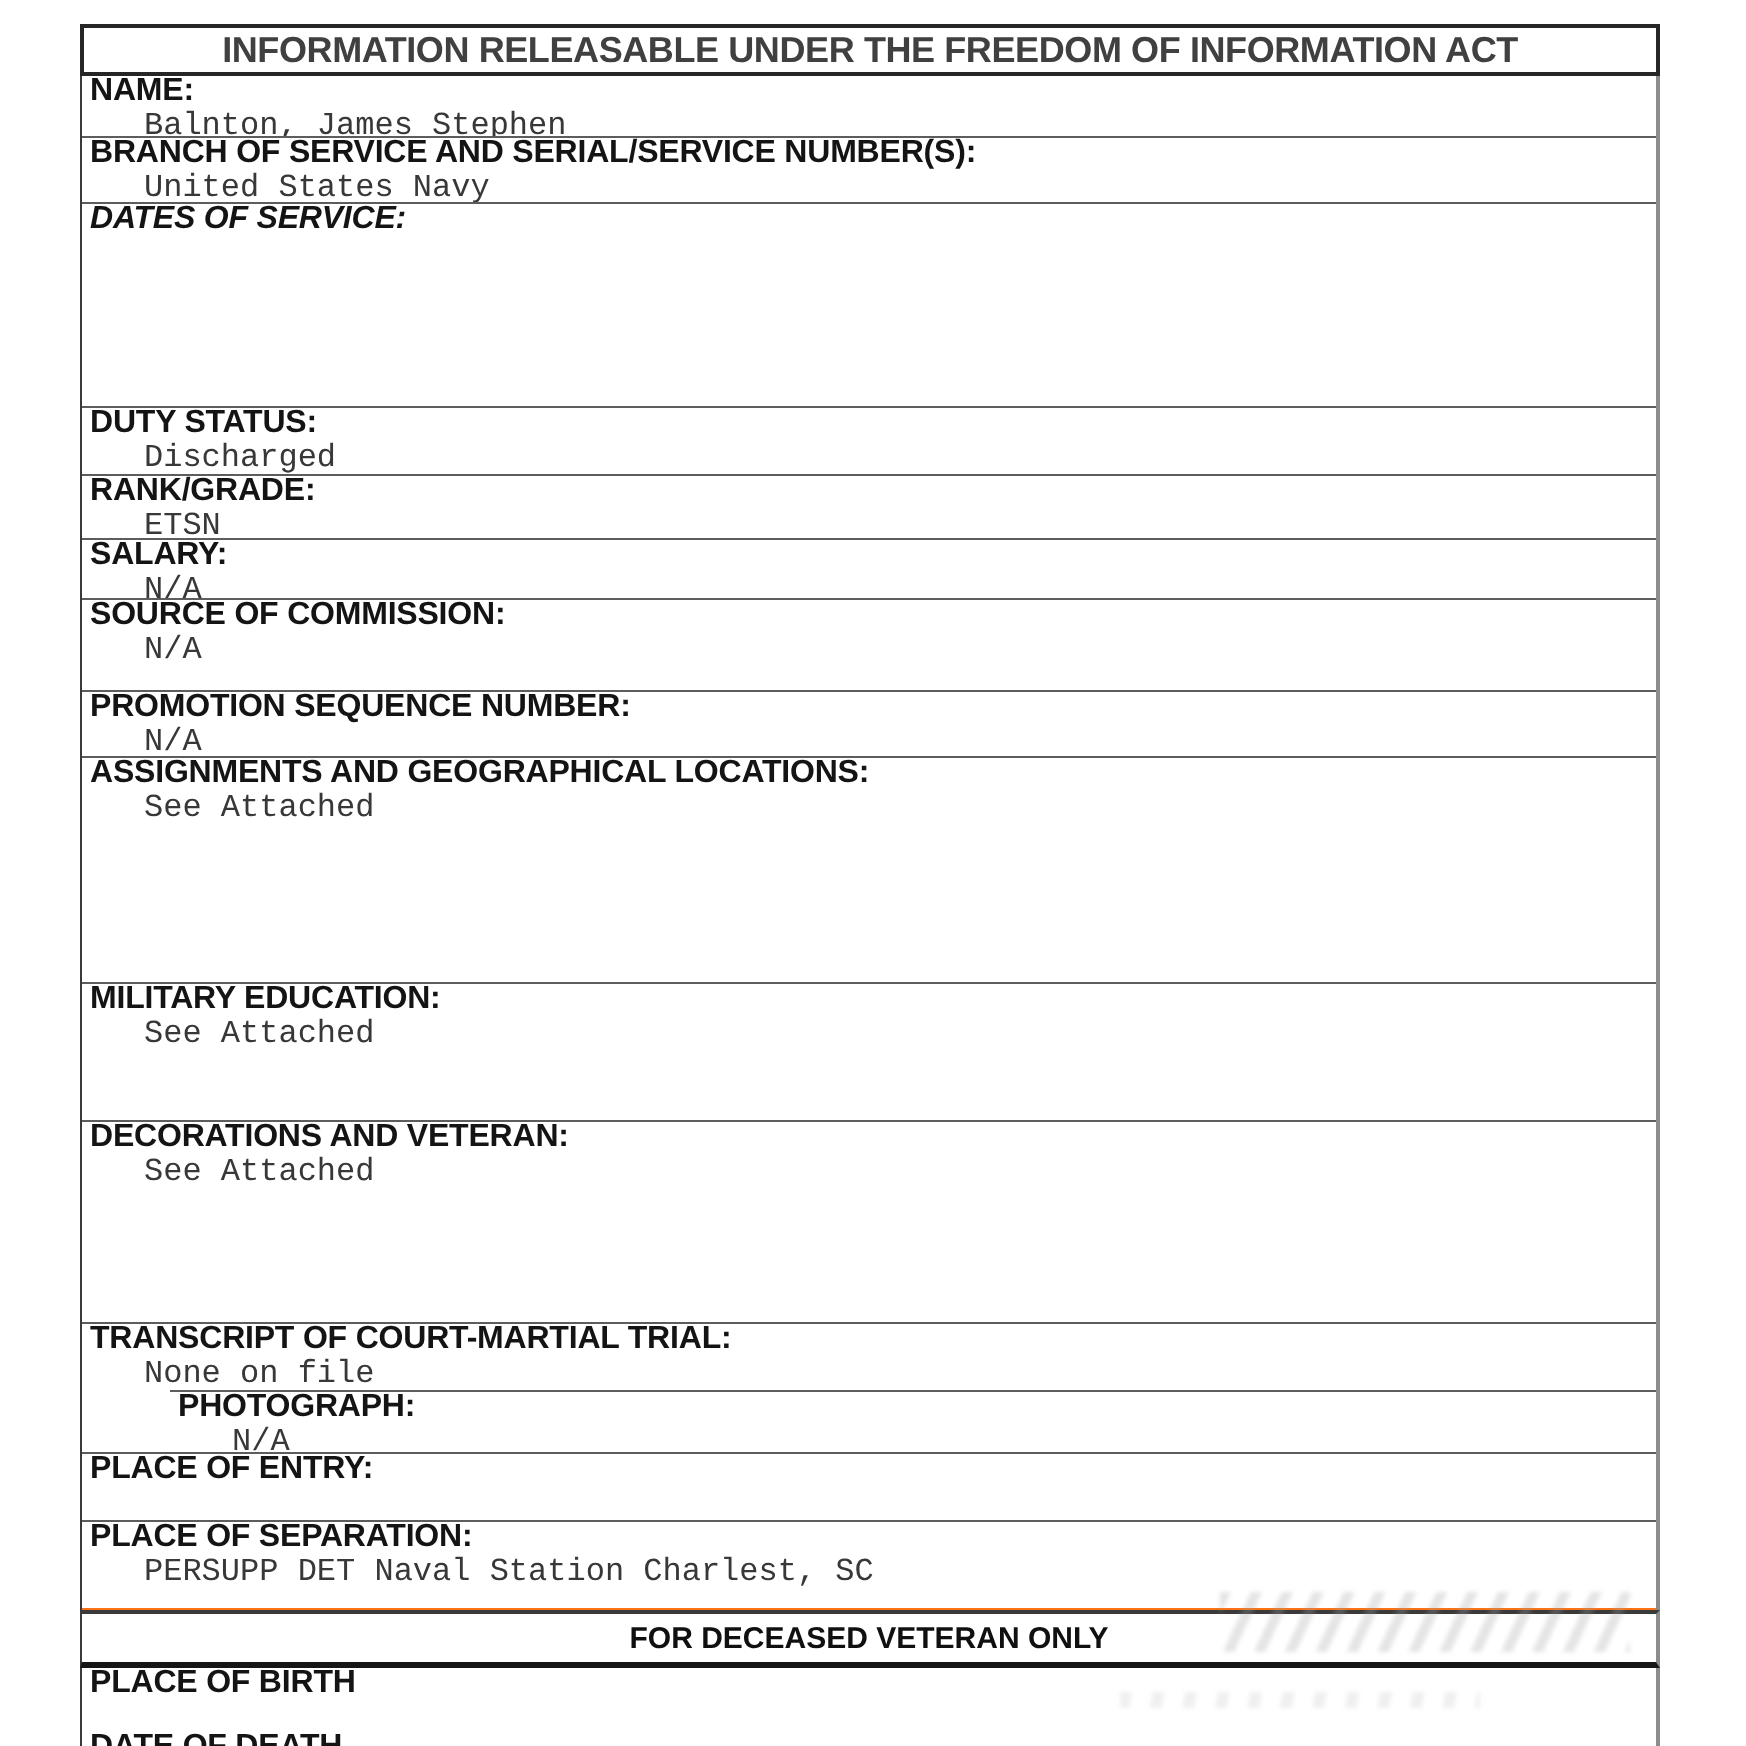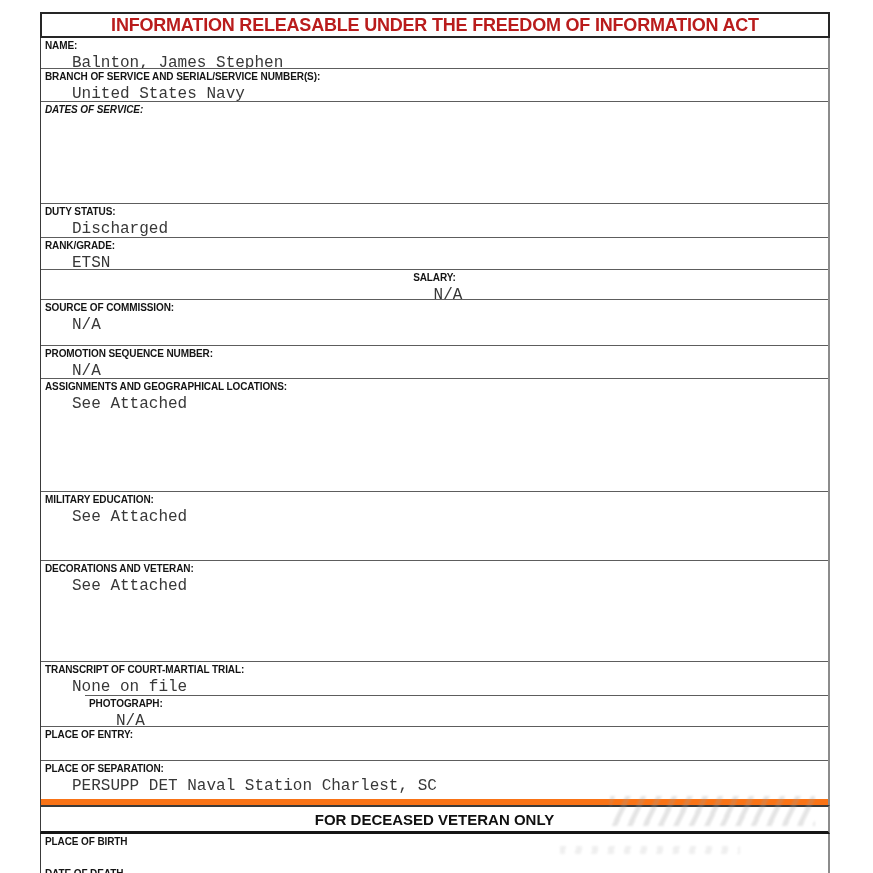--- a/index.html
+++ b/index.html
@@ -26,68 +26,68 @@
   .title-box {
     box-sizing: border-box;
     height: 26px;
     border: 2px solid #262626;
     display: flex;
     align-items: center;
     justify-content: center;
     font-weight: bold;
     font-size: 18px;
     letter-spacing: -0.2px;
-    color: #b91c1c;
+    color: #404040;
     white-space: nowrap;
     background: #fff;
   }
   #rows, #deceased-rows {
     border-left: 1px solid #3a3a3a;
     border-right: 2px solid #8c8c8c;
     box-sizing: border-box;
   }
   .row {
     box-sizing: border-box;
     border-top: 1px solid #5d5d5d;
     padding: 2px 4px 0 4px;
     overflow: hidden;
     background: #fff;
   }
   .row.first { border-top: none; }
   .flabel {
     font-weight: bold;
-    font-size: 10px;
+    font-size: 16px;
     letter-spacing: -0.1px;
     line-height: 12px;
     color: #141414;
   }
   .fvalue {
     font-family: "Liberation Mono", "DejaVu Sans Mono", monospace;
     font-size: 16px;
     line-height: 16px;
     color: #383838;
     margin: 3px 0 0 27px;
     white-space: pre;
   }
   
   .r0  { height: 30px; }
   .r1  { height: 33px; }
   .r2  { height: 102px; font-style: italic; }
   .r3  { height: 34px; }
   .r4  { height: 32px; }
-  .r5  { height: 30px; text-align: center; }
+  .r5  { height: 30px; }
   .r6  { height: 34px; }
   .r7  { height: 33px; margin-top: 12px; }
   .r8  { height: 113px; }
   .r9  { height: 69px; }
   .r10 { height: 101px; }
   .r11 { height: 34px; }
   .r12 { height: 31px; margin-left: 44px; }
   .r13 { height: 34px; }
-  .r14 { height: 45px; border-bottom: 6px solid #f97316; }
+  .r14 { height: 45px; border-bottom: 1px solid #f97316; }
   .deceased-box {
     box-sizing: border-box;
     height: 29px;
     border-top: 2px solid #3a3a3a;
     border-bottom: 3px solid #161616;
     border-left: 1px solid #3a3a3a;
     border-right: 2px solid #8c8c8c;
     display: flex;
     align-items: center;
     justify-content: center;

